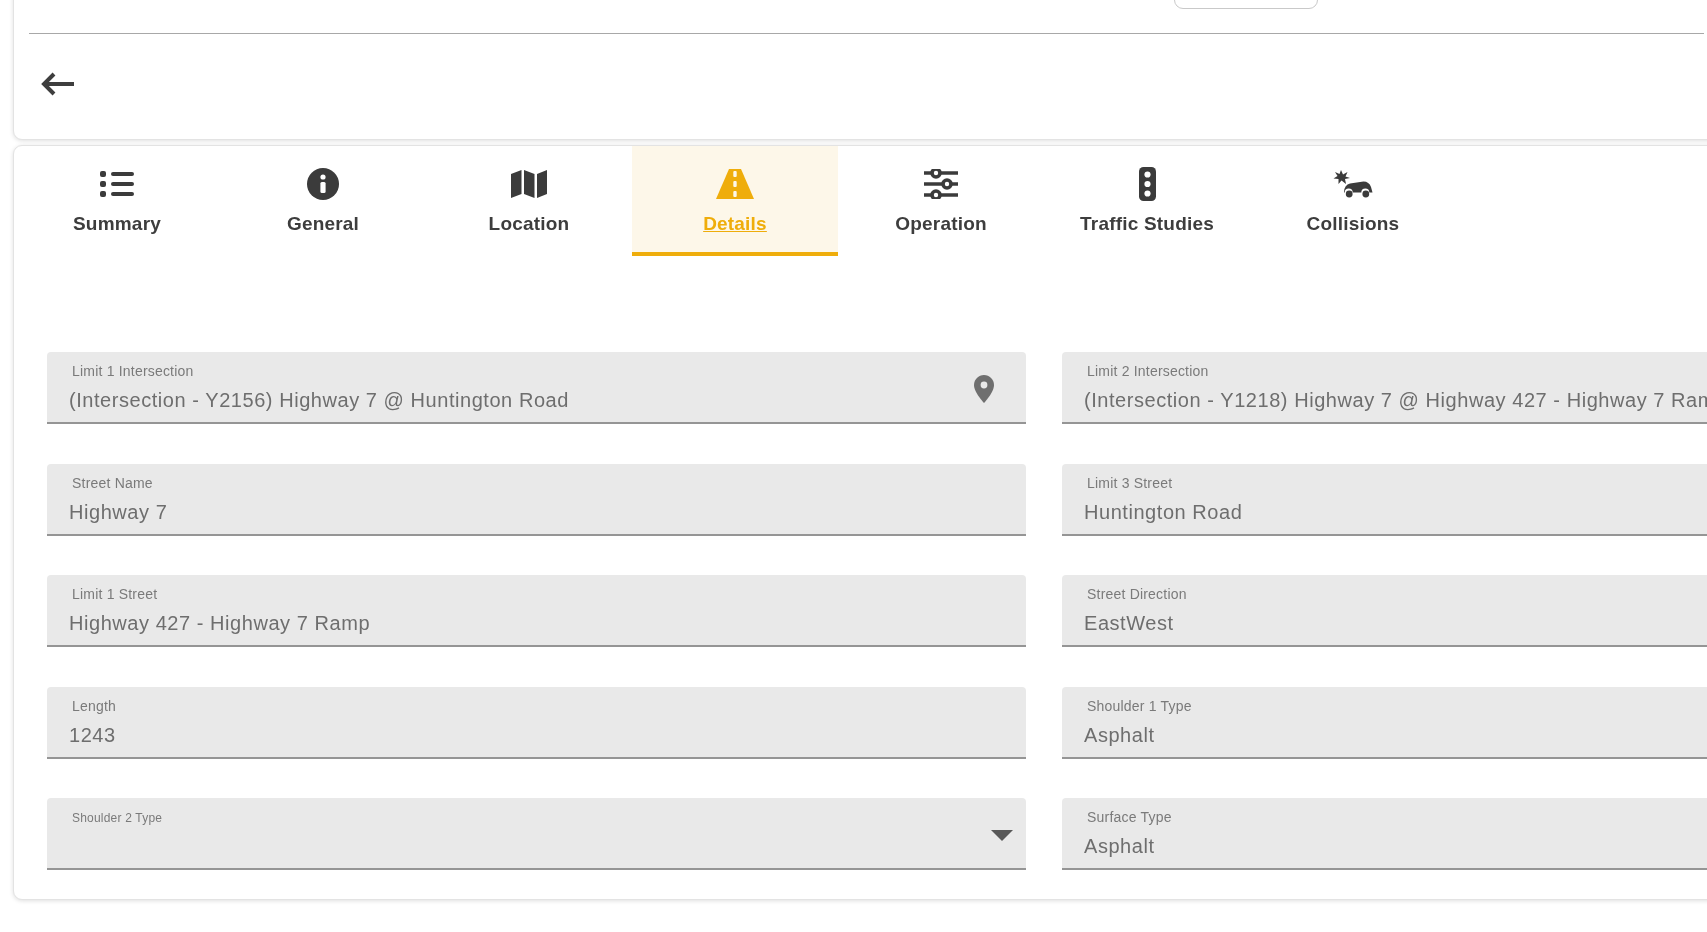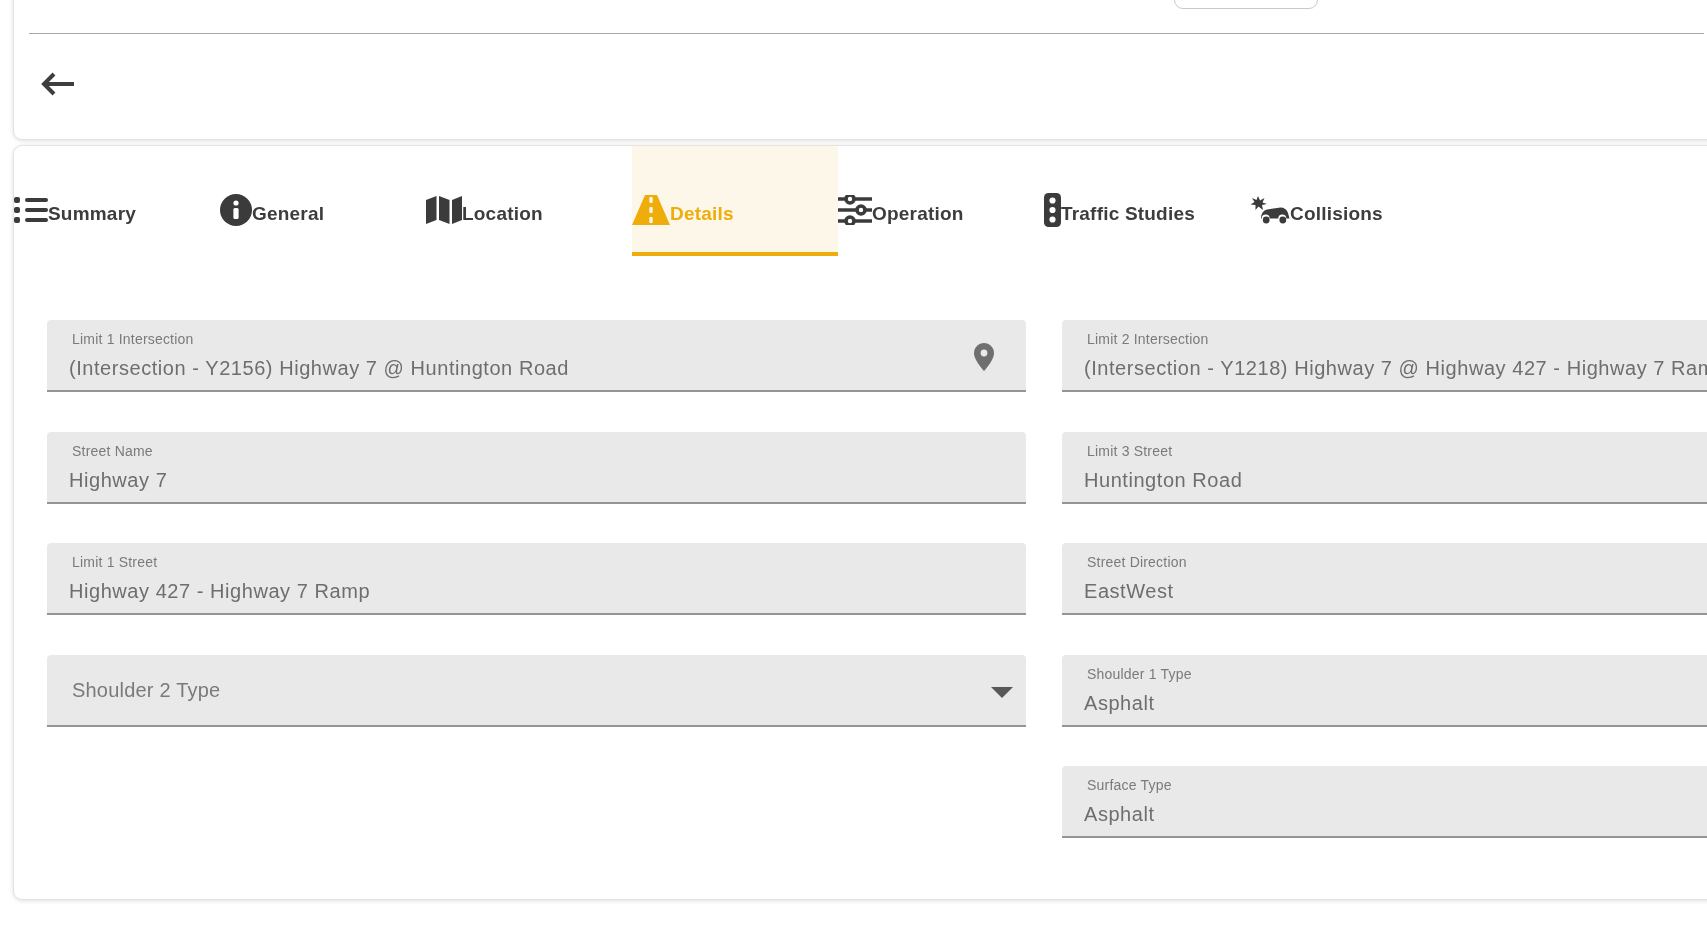--- a/index.html
+++ b/index.html
@@ -29,55 +29,55 @@
     background:transparent;border:none;padding:0;cursor:pointer;
     display:flex;align-items:center;justify-content:center;
   }
   
   .main-card{left:13px;top:145px;width:1707px;height:755px;}
   .tabbar{
     position:absolute;left:0;top:0;height:110px;display:flex;
   }
   .tab{
     width:206px;height:110px;position:relative;box-sizing:border-box;
-    display:flex;align-items:center;
+    display:flex;flex-direction:column;align-items:center;
     padding-top:18px;cursor:pointer;background:transparent;
   }
   .tab.hl{background:#fdf7e9;}
   .tab .ticon{height:40px;display:flex;align-items:center;justify-content:center;position:relative;}
   .tab .tlabel{
     margin-top:8px;font-size:19px;font-weight:600;color:#3d3d3d;letter-spacing:0.2px;line-height:24px;
   }
-  .tab.active .tlabel{color:#efad0b;}
+  .tab.active .tlabel{color:#efad0b;text-decoration:underline;}
   .tab-underline{
     position:absolute;left:0;right:0;bottom:0;height:4px;background:#efad0b;
   }
   .cursor-ind{
     position:absolute;left:13px;top:-17px;width:28px;height:28px;
     border:4px solid #4433d8;border-radius:50%;
     background:rgba(151,143,224,0.82);
   }
   
   .col{position:absolute;top:174px;}
   .col-left{left:33px;width:979px;}
   .col-right{left:1048px;width:690px;}
   .field{
     position:relative;height:70px;margin-bottom:39.5px;
     background:#e9e9e9;border-bottom:2px solid #959595;
-    border-radius:4px 4px 0 0;cursor:text;
+    border-radius:4px 4px 0 0;cursor:text;margin-top:32px;
   }
   .flabel{
     position:absolute;left:25px;top:11px;font-size:14px;color:#7a7a7a;
     letter-spacing:0.2px;line-height:17px;white-space:nowrap;
   }
   .fvalue{
     position:absolute;left:22px;top:35px;font-size:20px;color:#6e6e6e;
     letter-spacing:0.55px;line-height:26px;white-space:nowrap;text-align:center;
   }
-  .field.empty .flabel{font-size:20px;top:25px;line-height:20px;}
+  .field.empty .flabel{font-size:12px;top:10px;line-height:20px;}
   .pin{position:absolute;left:927px;top:23px;width:20px;height:28px;}
   .caret{
     position:absolute;left:944px;top:32px;width:0;height:0;
     border-left:11px solid transparent;border-right:11px solid transparent;
     border-top:11px solid #585858;
   }
   svg{display:block;}
 </style>
 </head>
 <body>
@@ -213,20 +213,24 @@
     <div class="field">
       <div class="flabel">Street Name</div>
       <div class="fvalue">Highway 7</div>
     </div>
 
     <div class="field">
       <div class="flabel">Limit 1 Street</div>
       <div class="fvalue">Highway 427 - Highway 7 Ramp</div>
     </div>
 
+    <div class="field">
+      <div class="flabel">Length</div>
+      <div class="fvalue">1243</div>
+    </div>
 
     <div class="field empty">
       <div class="flabel">Shoulder 2 Type</div>
       <div class="fvalue"></div>
       <span class="caret"></span>
     </div>
 
   </div>
 
   <div class="col col-right">

